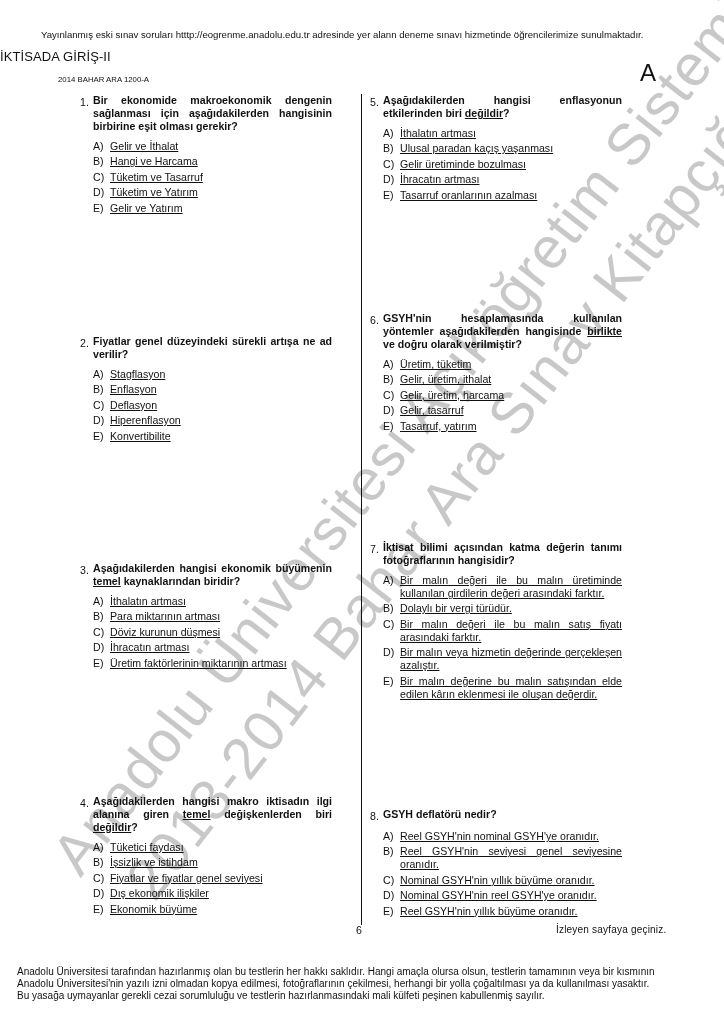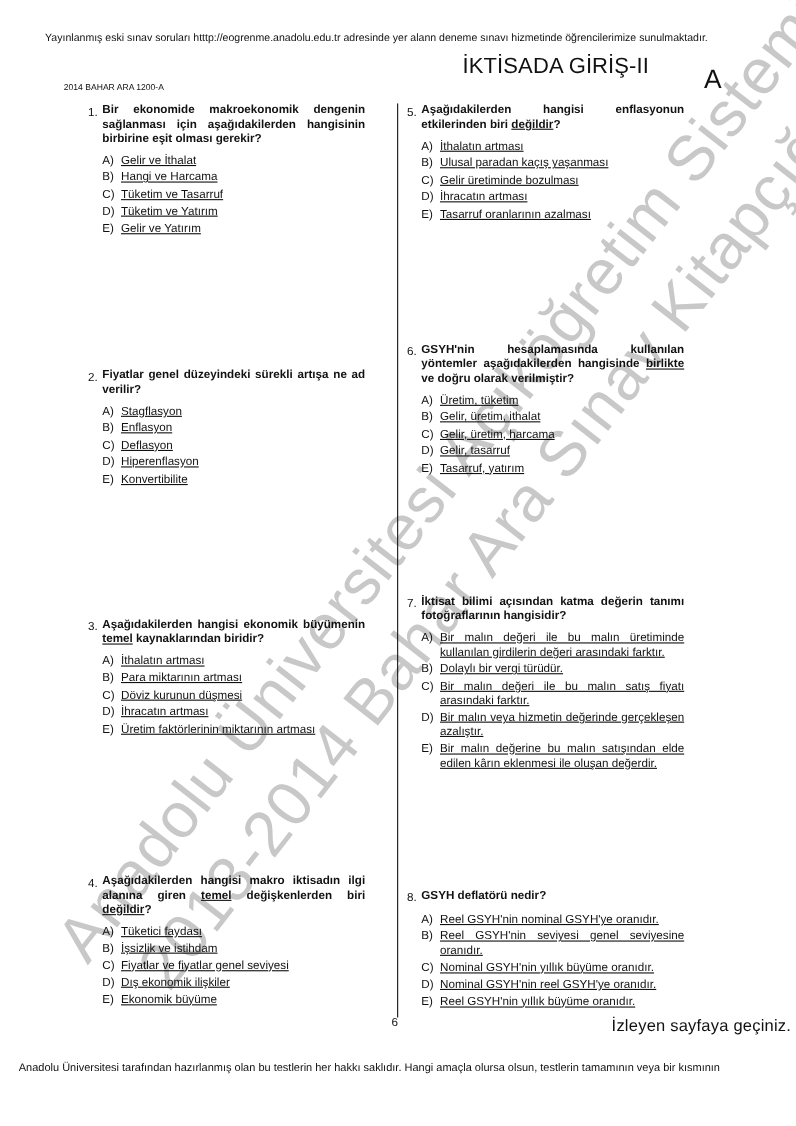--- a/index.html
+++ b/index.html
@@ -2,40 +2,40 @@
 <html><head>
   <meta charset="utf-8">
   <style>
     html, body { margin: 0; padding: 0; background: #ffffff; }
     body {
       width: 724px; height: 1024px; position: relative; overflow: hidden;
       font-family: "Liberation Sans", sans-serif; color: #111;
     }
     .abs { position: absolute; }
     .top-notice { left: 17px; top: 29px; font-size: 9.6px; white-space: nowrap; margin-left: 24px; }
-    .title { left: 0; width: 590px; top: 49px; text-align: right; font-size: 20px; letter-spacing: 0.1px; }
+    .title { left: 0; width: 590px; top: 49px; text-align: left; font-size: 13px; letter-spacing: 0.1px; }
     .exam-code { left: 58px; top: 75px; font-size: 7.8px; }
     .booklet-letter { left: 640px; top: 59px; font-size: 24px; font-weight: normal; }
 
     .divider { left: 361px; top: 94px; width: 1.4px; height: 831px; background: #111; }
 
     .q { position: absolute; width: 252px; }
     .q-left { left: 80px; }
     .q-right { left: 370px; }
     .q-head { display: flex; font-size: 10.6px; line-height: 13px; }
     .q-num { width: 13px; flex: 0 0 13px; font-weight: normal; padding-top: 2px; }
     .q-text { font-weight: bold; text-align: justify; text-align-last: left; flex: 1; }
     .q-text u { }
     .opts { margin-top: 7px; margin-left: 13px; }
     .opt { display: flex; font-size: 10.6px; line-height: 13px; margin-bottom: 2.4px; }
     .opt-letter { width: 17px; flex: 0 0 17px; }
     .opt-text { flex: 1; text-align: justify; text-align-last: left; text-decoration: underline; }
 
     .page-num { left: 356px; top: 924px; font-size: 10.6px; }
-    .next-page { left: 556px; top: 924px; font-size: 15px; letter-spacing: 0.2px; }
+    .next-page { left: 556px; top: 924px; font-size: 10px; letter-spacing: 0.2px; }
 
     .footer { left: 17px; top: 966px; font-size: 10px; line-height: 12px; width: 690px; }
     .footer div { white-space: nowrap; }
 
     .wm {
       position: absolute; color: #c8c8c8; font-size: 58px; white-space: nowrap;
       transform-origin: 0 0; transform: rotate(-52deg); pointer-events: none;
       letter-spacing: 1px; z-index: 0;
     }
     .content { position: relative; z-index: 1; }
@@ -285,14 +285,16 @@
           <span class="opt-text">Reel GSYH'nin yıllık büyüme oranıdır.</span>
         </div>
     </div>
   </div>
 
   <div class="abs page-num">6</div>
   <div class="abs next-page">İzleyen sayfaya geçiniz.</div>
 
   <div class="abs footer">
     <div>Anadolu Üniversitesi tarafından hazırlanmış olan bu testlerin her hakkı saklıdır. Hangi amaçla olursa olsun, testlerin tamamının veya bir  kısmının</div>
+    <div>Anadolu  Üniversitesi'nin  yazılı izni  olmadan  kopya  edilmesi,  fotoğraflarının  çekilmesi,  herhangi  bir  yolla çoğaltılması ya da kullanılması yasaktır.</div>
+    <div>Bu yasağa uymayanlar gerekli cezai sorumluluğu ve testlerin hazırlanmasındaki mali külfeti peşinen kabullenmiş sayılır.</div>
   </div>
 </div>
 
 </body></html>

